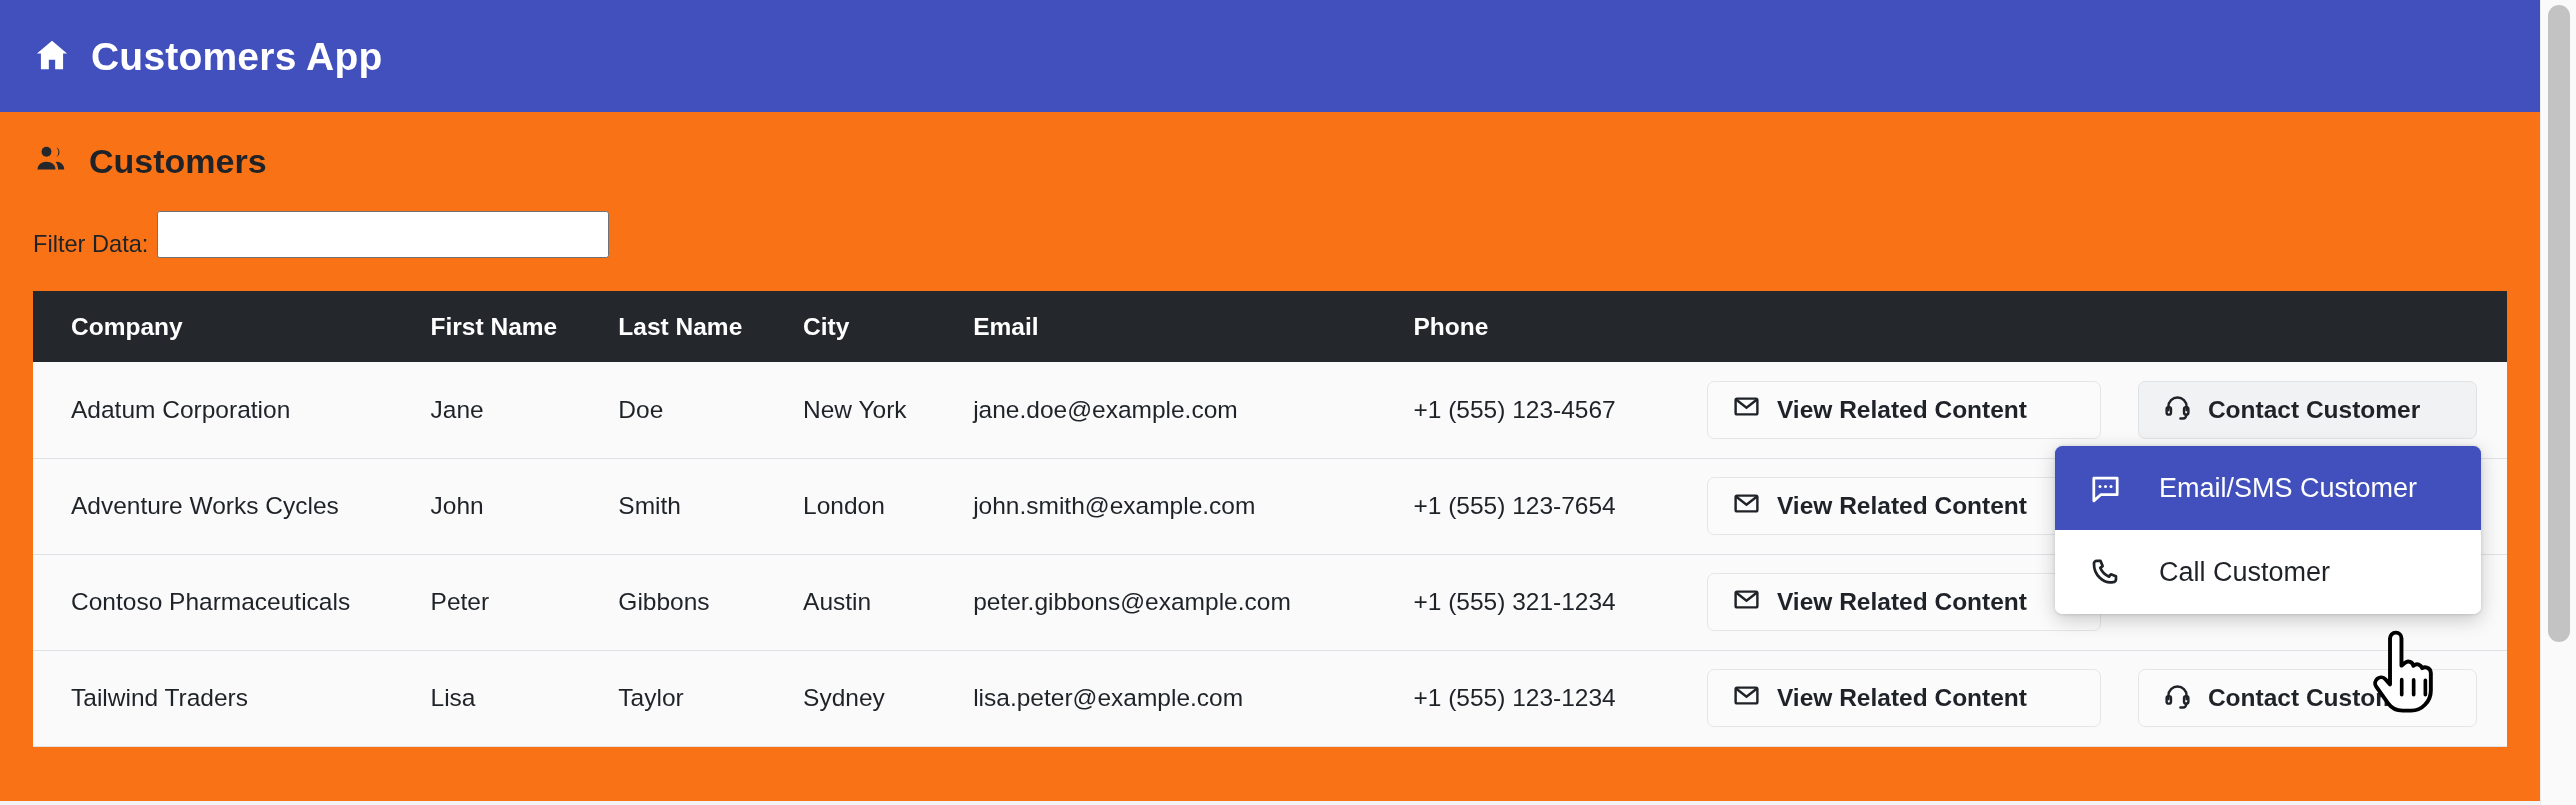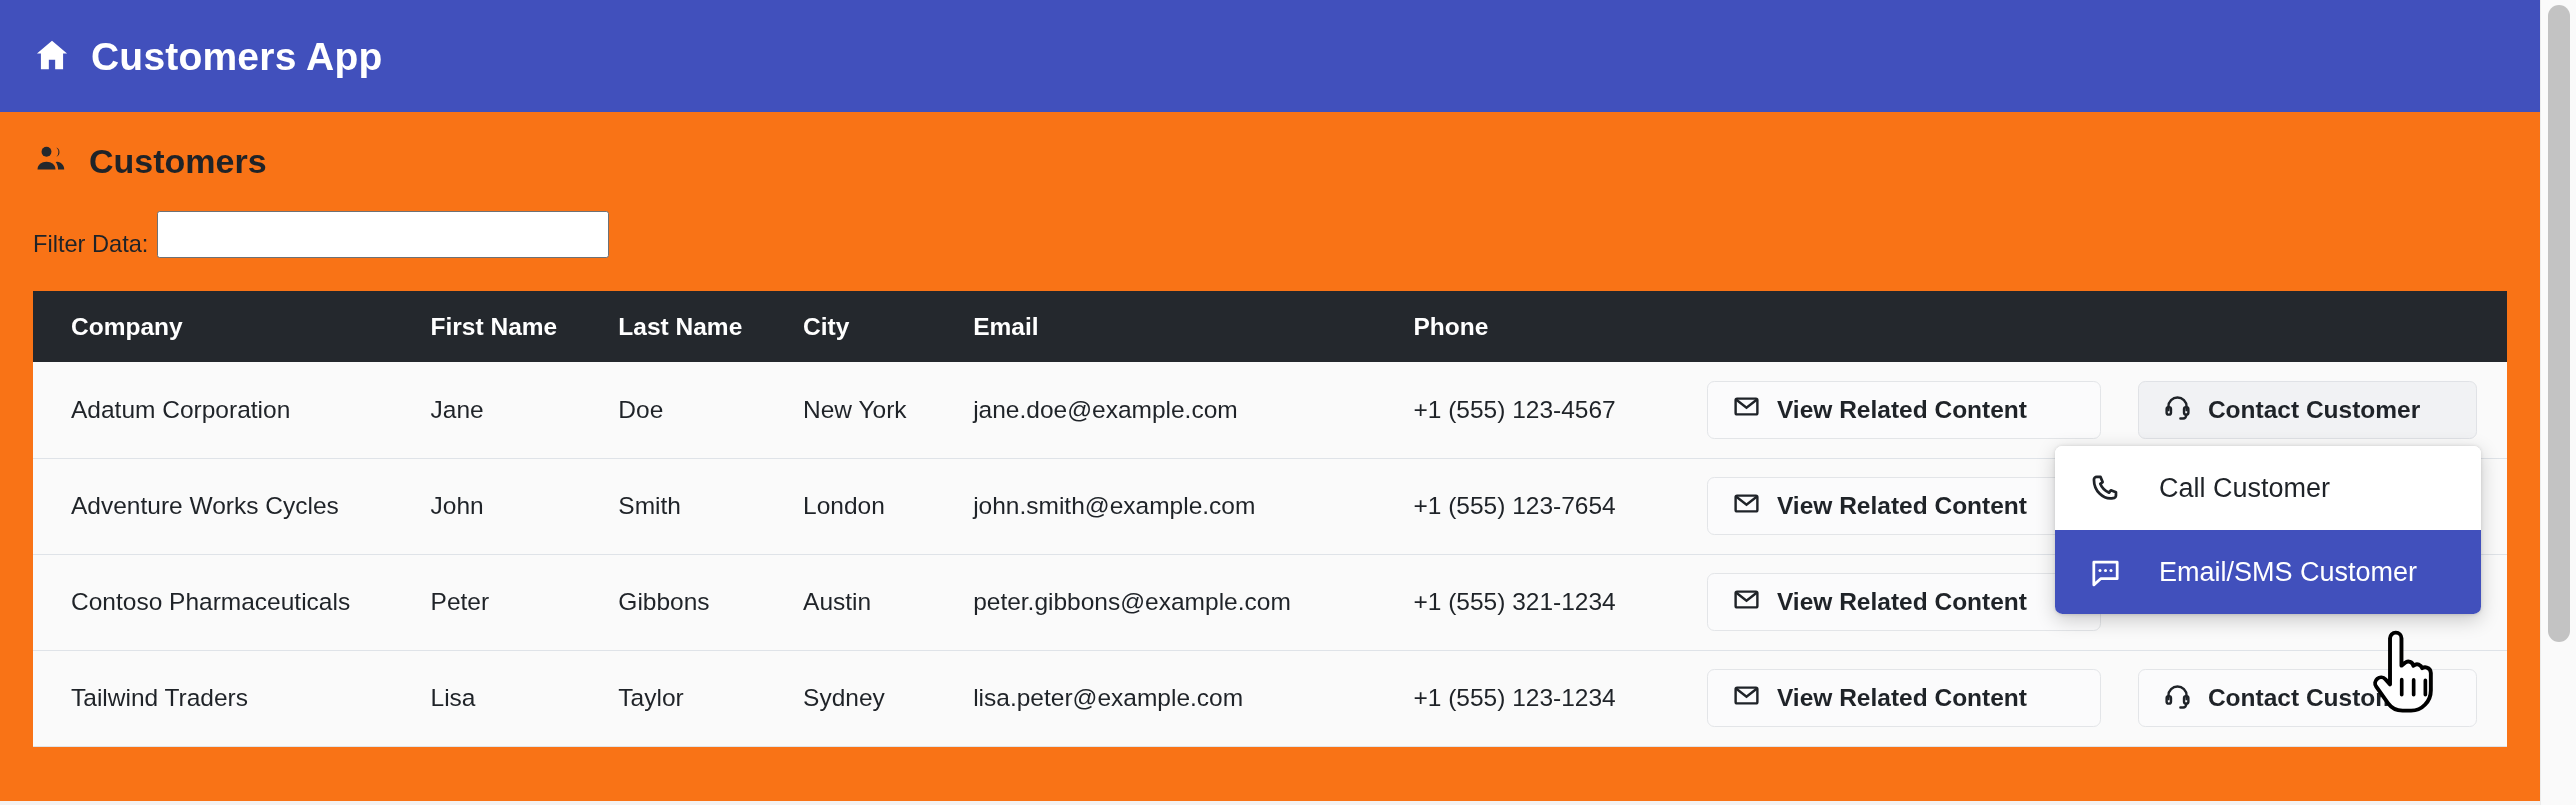--- a/index.html
+++ b/index.html
@@ -379,39 +379,39 @@
               </button>
             </td>
           </tr>
 
         </tbody>
       </table>
     </div>
   </div>
 
   <div class="menu">
-    <div class="menu-item">
-      <span class="mi-ico">
-        <svg width="33" height="33" viewBox="0 0 24 24" aria-hidden="true">
-          <path d="M6.2 3.6 8.4 3.6 9.9 7.3 8.2 8.6a11.5 11.5 0 0 0 6.4 6.4l1.3-1.7 3.7 1.5v2.2c0 1.1-.9 2-2 2C10.3 20.4 3.6 13.7 3.6 5.6c0-1.1.9-2 2-2z" fill="none" stroke="#1f2328" stroke-width="2" stroke-linejoin="round"></path>
-        </svg>
-      </span>
-      <span>Call Customer</span>
-    </div>
     <div class="menu-item highlight">
       <span class="mi-ico">
         <svg width="33" height="33" viewBox="0 0 24 24" aria-hidden="true">
           <path d="M3.5 4.5h17v12h-12l-5 4.5z" fill="none" stroke="#ffffff" stroke-width="2" stroke-linejoin="round"></path>
           <circle cx="8" cy="10.5" r="1.1" fill="#ffffff"></circle>
           <circle cx="12" cy="10.5" r="1.1" fill="#ffffff"></circle>
           <circle cx="16" cy="10.5" r="1.1" fill="#ffffff"></circle>
         </svg>
       </span>
       <span>Email/SMS Customer</span>
     </div>
+    <div class="menu-item">
+      <span class="mi-ico">
+        <svg width="33" height="33" viewBox="0 0 24 24" aria-hidden="true">
+          <path d="M6.2 3.6 8.4 3.6 9.9 7.3 8.2 8.6a11.5 11.5 0 0 0 6.4 6.4l1.3-1.7 3.7 1.5v2.2c0 1.1-.9 2-2 2C10.3 20.4 3.6 13.7 3.6 5.6c0-1.1.9-2 2-2z" fill="none" stroke="#1f2328" stroke-width="2" stroke-linejoin="round"></path>
+        </svg>
+      </span>
+      <span>Call Customer</span>
+    </div>
   </div>
 
   <div class="cursor">
     <svg width="78" height="100" viewBox="0 0 32 40" aria-hidden="true">
       <path d="M10.2 2.2c1.3 0 2.3 1.05 2.3 2.35v11.2l1.5-1.2c.55-.45 1.3-.6 2-.35.75.25 1.25.85 1.4 1.6l.2-.15c.55-.45 1.3-.6 2-.35.7.25 1.2.8 1.4 1.5.55-.35 1.25-.45 1.9-.25 1 .3 1.65 1.2 1.65 2.25v7.1c0 4.35-3.5 8.3-8.1 8.3h-3.5c-2.4 0-4.6-1.15-6-3.1l-4.8-6.7c-.75-1.05-.55-2.5.45-3.3 1-.8 2.45-.7 3.3.25l1.9 2.1V4.55c0-1.3 1.05-2.35 2.35-2.35z" fill="#ffffff" stroke="#000000" stroke-width="1.6" stroke-linejoin="round"></path>
       <path d="M12.6 21.5v6.2M17.5 21.6v6.1M22.3 21.8v5.9" stroke="#000000" stroke-width="1.5" stroke-linecap="round" fill="none"></path>
     </svg>
   </div>
 
   <div class="scrollbar-track">

